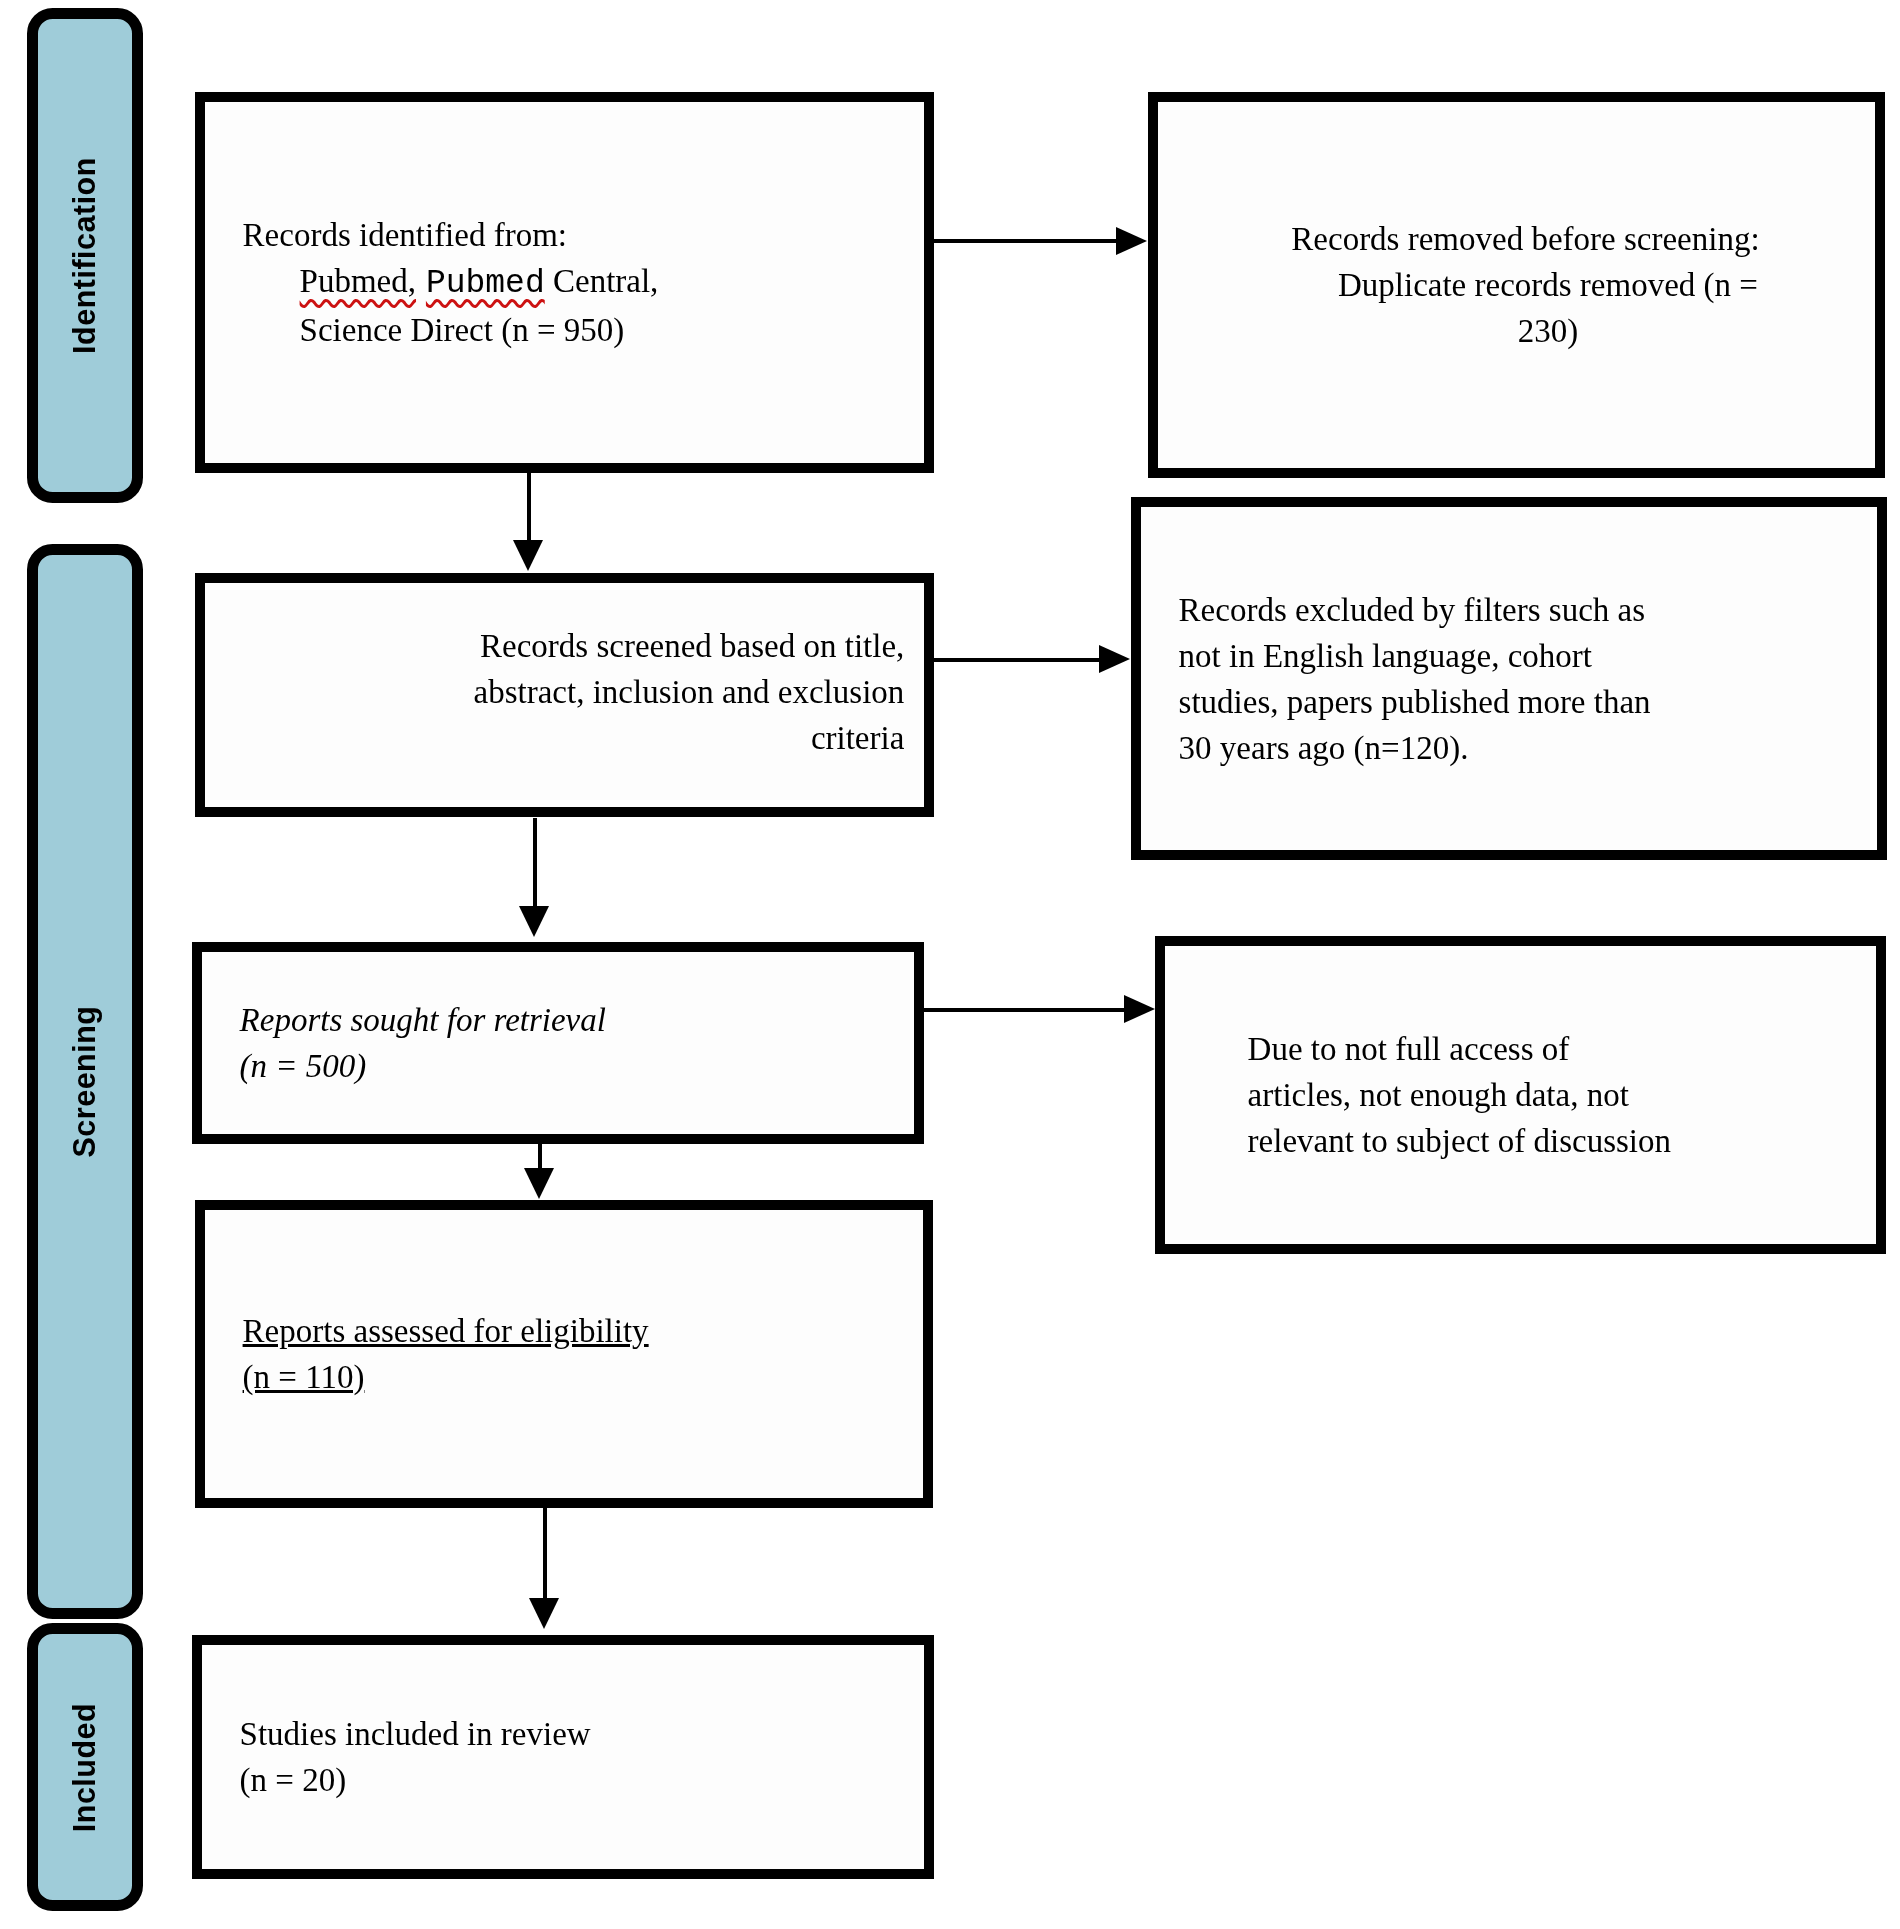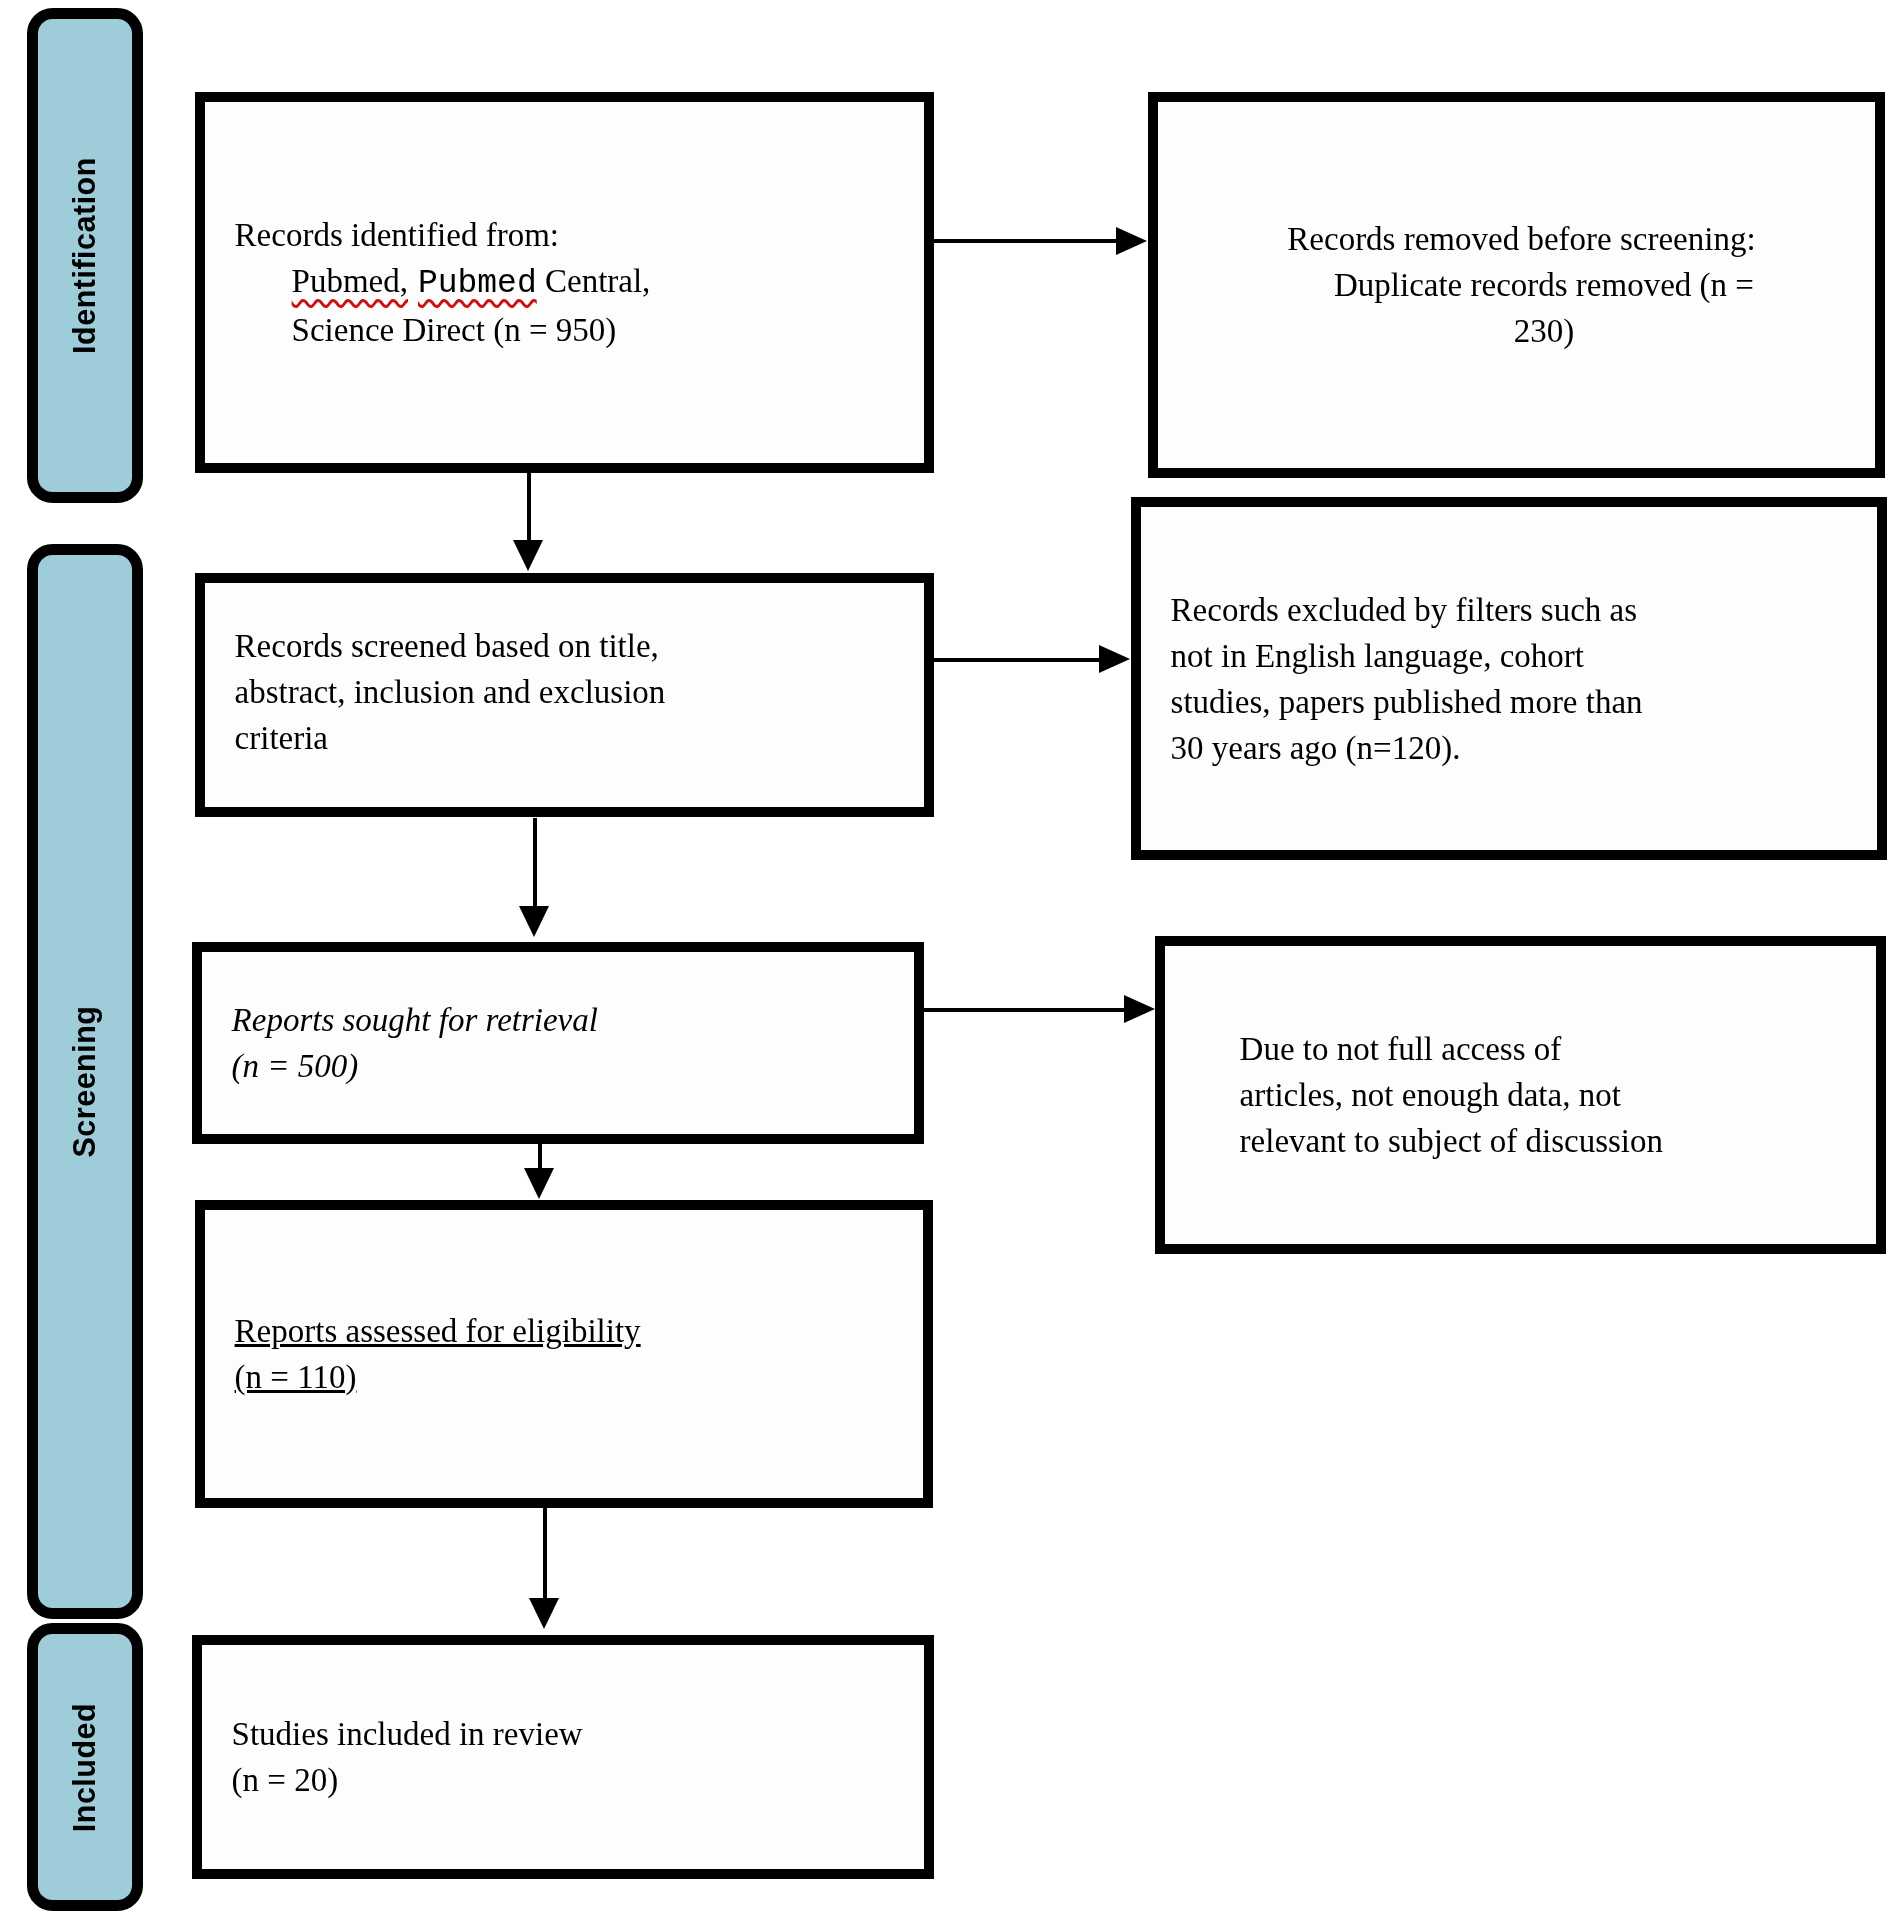--- a/index.html
+++ b/index.html
@@ -48,27 +48,27 @@
     background: #fdfdfd;
     border: 10.8px solid var(--color-box-border, #000000);
     box-sizing: border-box;
     display: flex;
     flex-direction: column;
     justify-content: center;
     padding: 9.9px 19.7px 9.9px 29.6px;
     font-size: 33px;
     line-height: 46px;
   }
-  .flow-box .line { white-space: nowrap; }
+  .flow-box .line { white-space: nowrap; margin-left: 8px; }
   .indent { padding-left: 57px; }
   .indent-sm { padding-left: 45px; }
 
   .box-identified       { left: 195px;  top: 92px;   width: 739px; height: 381px; }
   .box-removed          { left: 1148px; top: 92px;   width: 737px; height: 386px; align-items: center; }
-  .box-screened         { left: 195px;  top: 573px;  width: 739px; height: 244px; padding-top: 3.9px; }
+  .box-screened         { left: 195px;  top: 573px;  width: 739px; height: 244px; padding-top: 3.9px; align-items: flex-end; }
   .box-filters          { left: 1131px; top: 497px;  width: 756px; height: 363px; }
   .box-sought           { left: 192px;  top: 942px;  width: 732px; height: 202px; font-style: italic; }
   .box-reports-excluded { left: 1155px; top: 936px;  width: 731px; height: 318px; }
   .box-assessed         { left: 195px;  top: 1200px; width: 738px; height: 308px; text-decoration: underline; }
   .box-included-studies { left: 192px;  top: 1635px; width: 742px; height: 244px; }
 
   .wavy {
     text-decoration-line: underline;
     text-decoration-style: wavy;
     text-decoration-color: var(--color-spellcheck, #cc1111);

